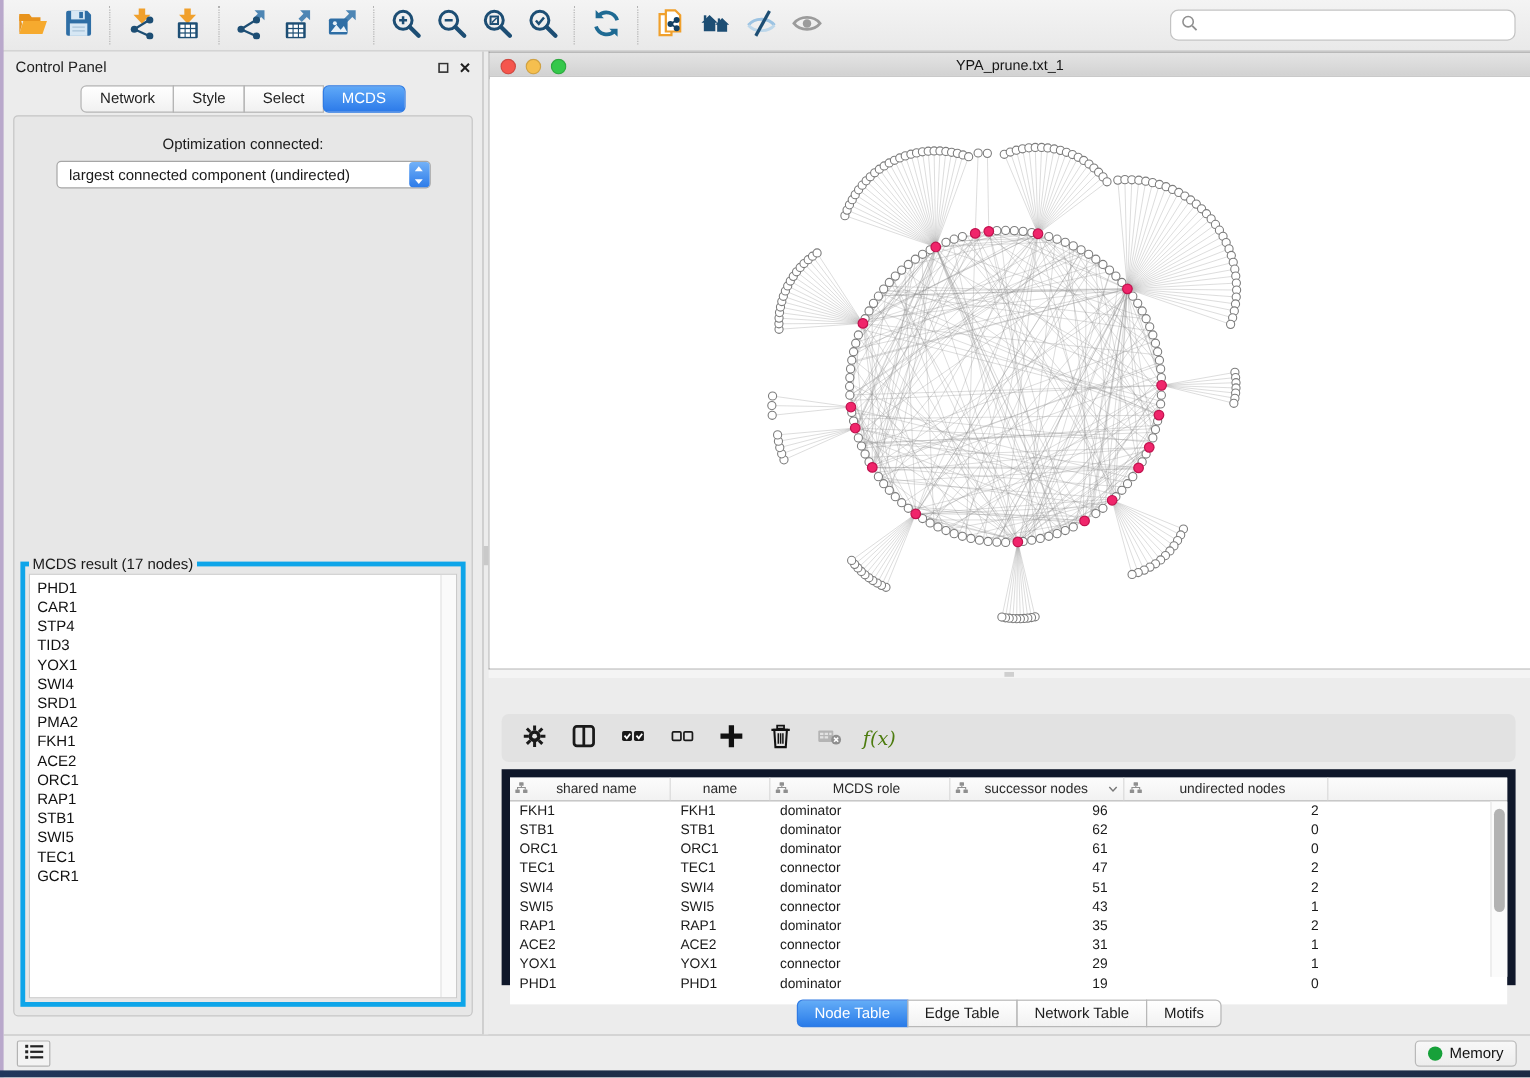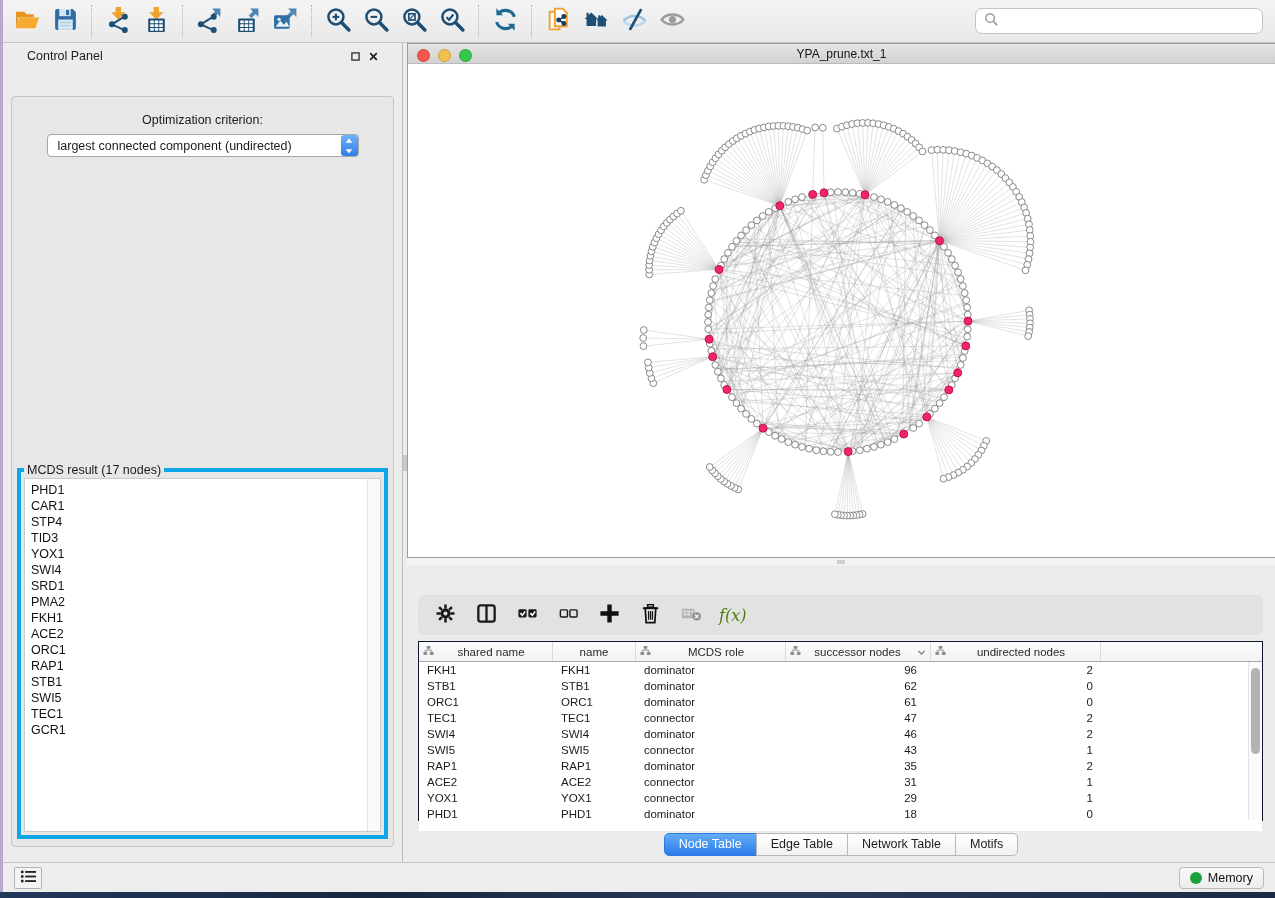--- a/index.html
+++ b/index.html
@@ -16,21 +16,21 @@
     display:flex; align-items:center; padding-left:8px; }
   .tb-btn { width:38px; height:36px; display:flex; align-items:center; justify-content:center; background:transparent; border:none; }
   .tb-btn svg { width:27px; height:27px; }
   .tb-sep { width:1px; height:32px; border-left:1px dotted #b2b2b2; margin:0 7px; }
   .search-box { margin-left:auto; margin-right:12px; width:288px; height:26px; background:#fff;
     border:1px solid #c3c3c3; border-radius:7px; display:flex; align-items:center; padding:0 8px; }
   .search-box input { border:none; outline:none; flex:1; font-size:12px; font-family:"Liberation Sans",sans-serif; background:transparent; }
 
   
   .control-panel { position:absolute; left:3px; top:43px; width:399px; height:819px; background:#ececec; }
-  .panel-header { height:26px; display:flex; align-items:center; padding:0 24px; }
+  .panel-header { height:26px; display:flex; align-items:center; padding:0 10px; }
   .panel-title { font-size:12.5px; color:#1d1d1d; }
   .panel-header .win-ctl { margin-left:auto; display:flex; gap:9px; align-items:center; }
   .win-ctl span { display:inline-flex; cursor:default; }
 
   .tabbar { display:flex; justify-content:center; margin-top:2px; }
   .cp-tab { padding:3px 15px 4px; font-size:12.5px; background:linear-gradient(#ffffff,#f1f1f1);
     border:1px solid #b5b5b5; margin-left:-1px; color:#222; }
   .cp-tab:first-child { border-radius:5px 0 0 5px; margin-left:0; }
   .cp-tab.active { background:linear-gradient(#5fa9f8,#2c7ae9); color:#fff; border-color:#2f7be4; border-radius:5px; }
 
@@ -71,21 +71,21 @@
   .h-handle { position:absolute; left:430px; top:2px; width:8px; height:4px; background:#cfcfcf; }
 
   
   .table-panel { position:absolute; left:407px; top:565px; width:868px; height:297px; background:#ececec; }
   .tp-toolbar { position:absolute; left:11px; right:12px; top:30px; height:40px; background:#e2e2e2;
     border-radius:6px; display:flex; align-items:center; padding-left:14px; gap:15px; }
   .tp-icon { display:flex; align-items:center; justify-content:center; width:26px; height:26px; background:transparent; border:none; }
   .tp-icon svg { width:23px; height:23px; }
   .fx-label { font-family:"DejaVu Serif", serif; font-style:italic; font-size:16px; color:#4d7c0f; }
 
-  .table-wrap { position:absolute; left:11px; right:12px; top:76px; height:180px; background:#fff; border:1px solid #0f172a; }
+  .table-wrap { position:absolute; left:11px; right:12px; top:76px; height:180px; background:#fff; border:7px solid #0f172a; }
   .thead { display:flex; height:20px; background:linear-gradient(#fcfcfc,#f2f2f2); border-bottom:1px solid #a8a8a8; }
   .th { display:flex; align-items:center; font-size:11.5px; color:#2a2a2a; border-right:1px solid #dadada; padding:0 4px; }
   .th .th-label { flex:1; text-align:center; white-space:nowrap; overflow:hidden; }
   .th-fill { flex:1; border-right:none; }
   .tbody { position:relative; height:169px; overflow:hidden; background:#fff; }
   .tr { display:flex; height:16px; }
   .td { font-size:11.5px; line-height:16px; white-space:nowrap; overflow:hidden; }
   .td.left { padding-left:8px; text-align:left; }
   .td.right { text-align:right; }
   .vscroll { position:absolute; right:0; top:20px; bottom:0; width:14px; background:#fbfbfb; border-left:1px solid #e4e4e4; }
@@ -306,22 +306,28 @@
             <rect x="1" y="1" width="8" height="8" fill="none" stroke="#333" stroke-width="1.5"></rect>
           </svg>
         </span>
       <span>
           <svg viewBox="0 0 10 10" width="9" height="9">
             <path d="M1.3 1.3l7.4 7.4M8.7 1.3L1.3 8.7" stroke="#222" stroke-width="1.9"></path>
           </svg>
         </span>
     </span>
   </div>
+  <div class="tabbar" id="cp-tabbar">
+      <div class="cp-tab">Network</div>
+      <div class="cp-tab">Style</div>
+      <div class="cp-tab">Select</div>
+      <div class="cp-tab active">MCDS</div>
+    </div>
   <div class="panel-body">
-    <div class="opt-label">Optimization criterion:</div>
+    <div class="opt-label">Optimization connected:</div>
     <div class="dropdown">
       <span class="dd-value">largest connected component (undirected)</span>
       <span class="stepper">
         <svg viewBox="0 0 14 20" width="14" height="20">
             <path d="M7 2.6l3.3 4.1H3.7z" fill="#fff"></path>
             <path d="M7 17.4l-3.3-4.1h6.6z" fill="#fff"></path>
           </svg>
       </span>
     </div>
     <fieldset class="result-box">
@@ -1206,21 +1212,21 @@
           <div class="td left" style="flex: 0 0 134px; width: 134px;">TEC1</div>
           <div class="td left" style="flex: 0 0 83px; width: 83px;">TEC1</div>
           <div class="td left" style="flex: 0 0 150px; width: 150px;">connector</div>
           <div class="td right" style="flex: 0 0 145px; width: 145px; padding-right: 14px;">47</div>
           <div class="td right" style="flex: 0 0 170px; width: 170px; padding-right: 8px;">2</div>
         </div>
         <div class="tr">
           <div class="td left" style="flex: 0 0 134px; width: 134px;">SWI4</div>
           <div class="td left" style="flex: 0 0 83px; width: 83px;">SWI4</div>
           <div class="td left" style="flex: 0 0 150px; width: 150px;">dominator</div>
-          <div class="td right" style="flex: 0 0 145px; width: 145px; padding-right: 14px;">46</div>
+          <div class="td right" style="flex: 0 0 145px; width: 145px; padding-right: 14px;">51</div>
           <div class="td right" style="flex: 0 0 170px; width: 170px; padding-right: 8px;">2</div>
         </div>
         <div class="tr">
           <div class="td left" style="flex: 0 0 134px; width: 134px;">SWI5</div>
           <div class="td left" style="flex: 0 0 83px; width: 83px;">SWI5</div>
           <div class="td left" style="flex: 0 0 150px; width: 150px;">connector</div>
           <div class="td right" style="flex: 0 0 145px; width: 145px; padding-right: 14px;">43</div>
           <div class="td right" style="flex: 0 0 170px; width: 170px; padding-right: 8px;">1</div>
         </div>
         <div class="tr">
@@ -1241,21 +1247,21 @@
           <div class="td left" style="flex: 0 0 134px; width: 134px;">YOX1</div>
           <div class="td left" style="flex: 0 0 83px; width: 83px;">YOX1</div>
           <div class="td left" style="flex: 0 0 150px; width: 150px;">connector</div>
           <div class="td right" style="flex: 0 0 145px; width: 145px; padding-right: 14px;">29</div>
           <div class="td right" style="flex: 0 0 170px; width: 170px; padding-right: 8px;">1</div>
         </div>
         <div class="tr">
           <div class="td left" style="flex: 0 0 134px; width: 134px;">PHD1</div>
           <div class="td left" style="flex: 0 0 83px; width: 83px;">PHD1</div>
           <div class="td left" style="flex: 0 0 150px; width: 150px;">dominator</div>
-          <div class="td right" style="flex: 0 0 145px; width: 145px; padding-right: 14px;">18</div>
+          <div class="td right" style="flex: 0 0 145px; width: 145px; padding-right: 14px;">19</div>
           <div class="td right" style="flex: 0 0 170px; width: 170px; padding-right: 8px;">0</div>
         </div>
       </div>
     <div class="vscroll">
         <div class="vthumb"></div>
       </div>
   </div>
   <div class="table-tabs" id="table-tabs">
       <div class="tt-tab active">Node Table</div>
       <div class="tt-tab">Edge Table</div>

